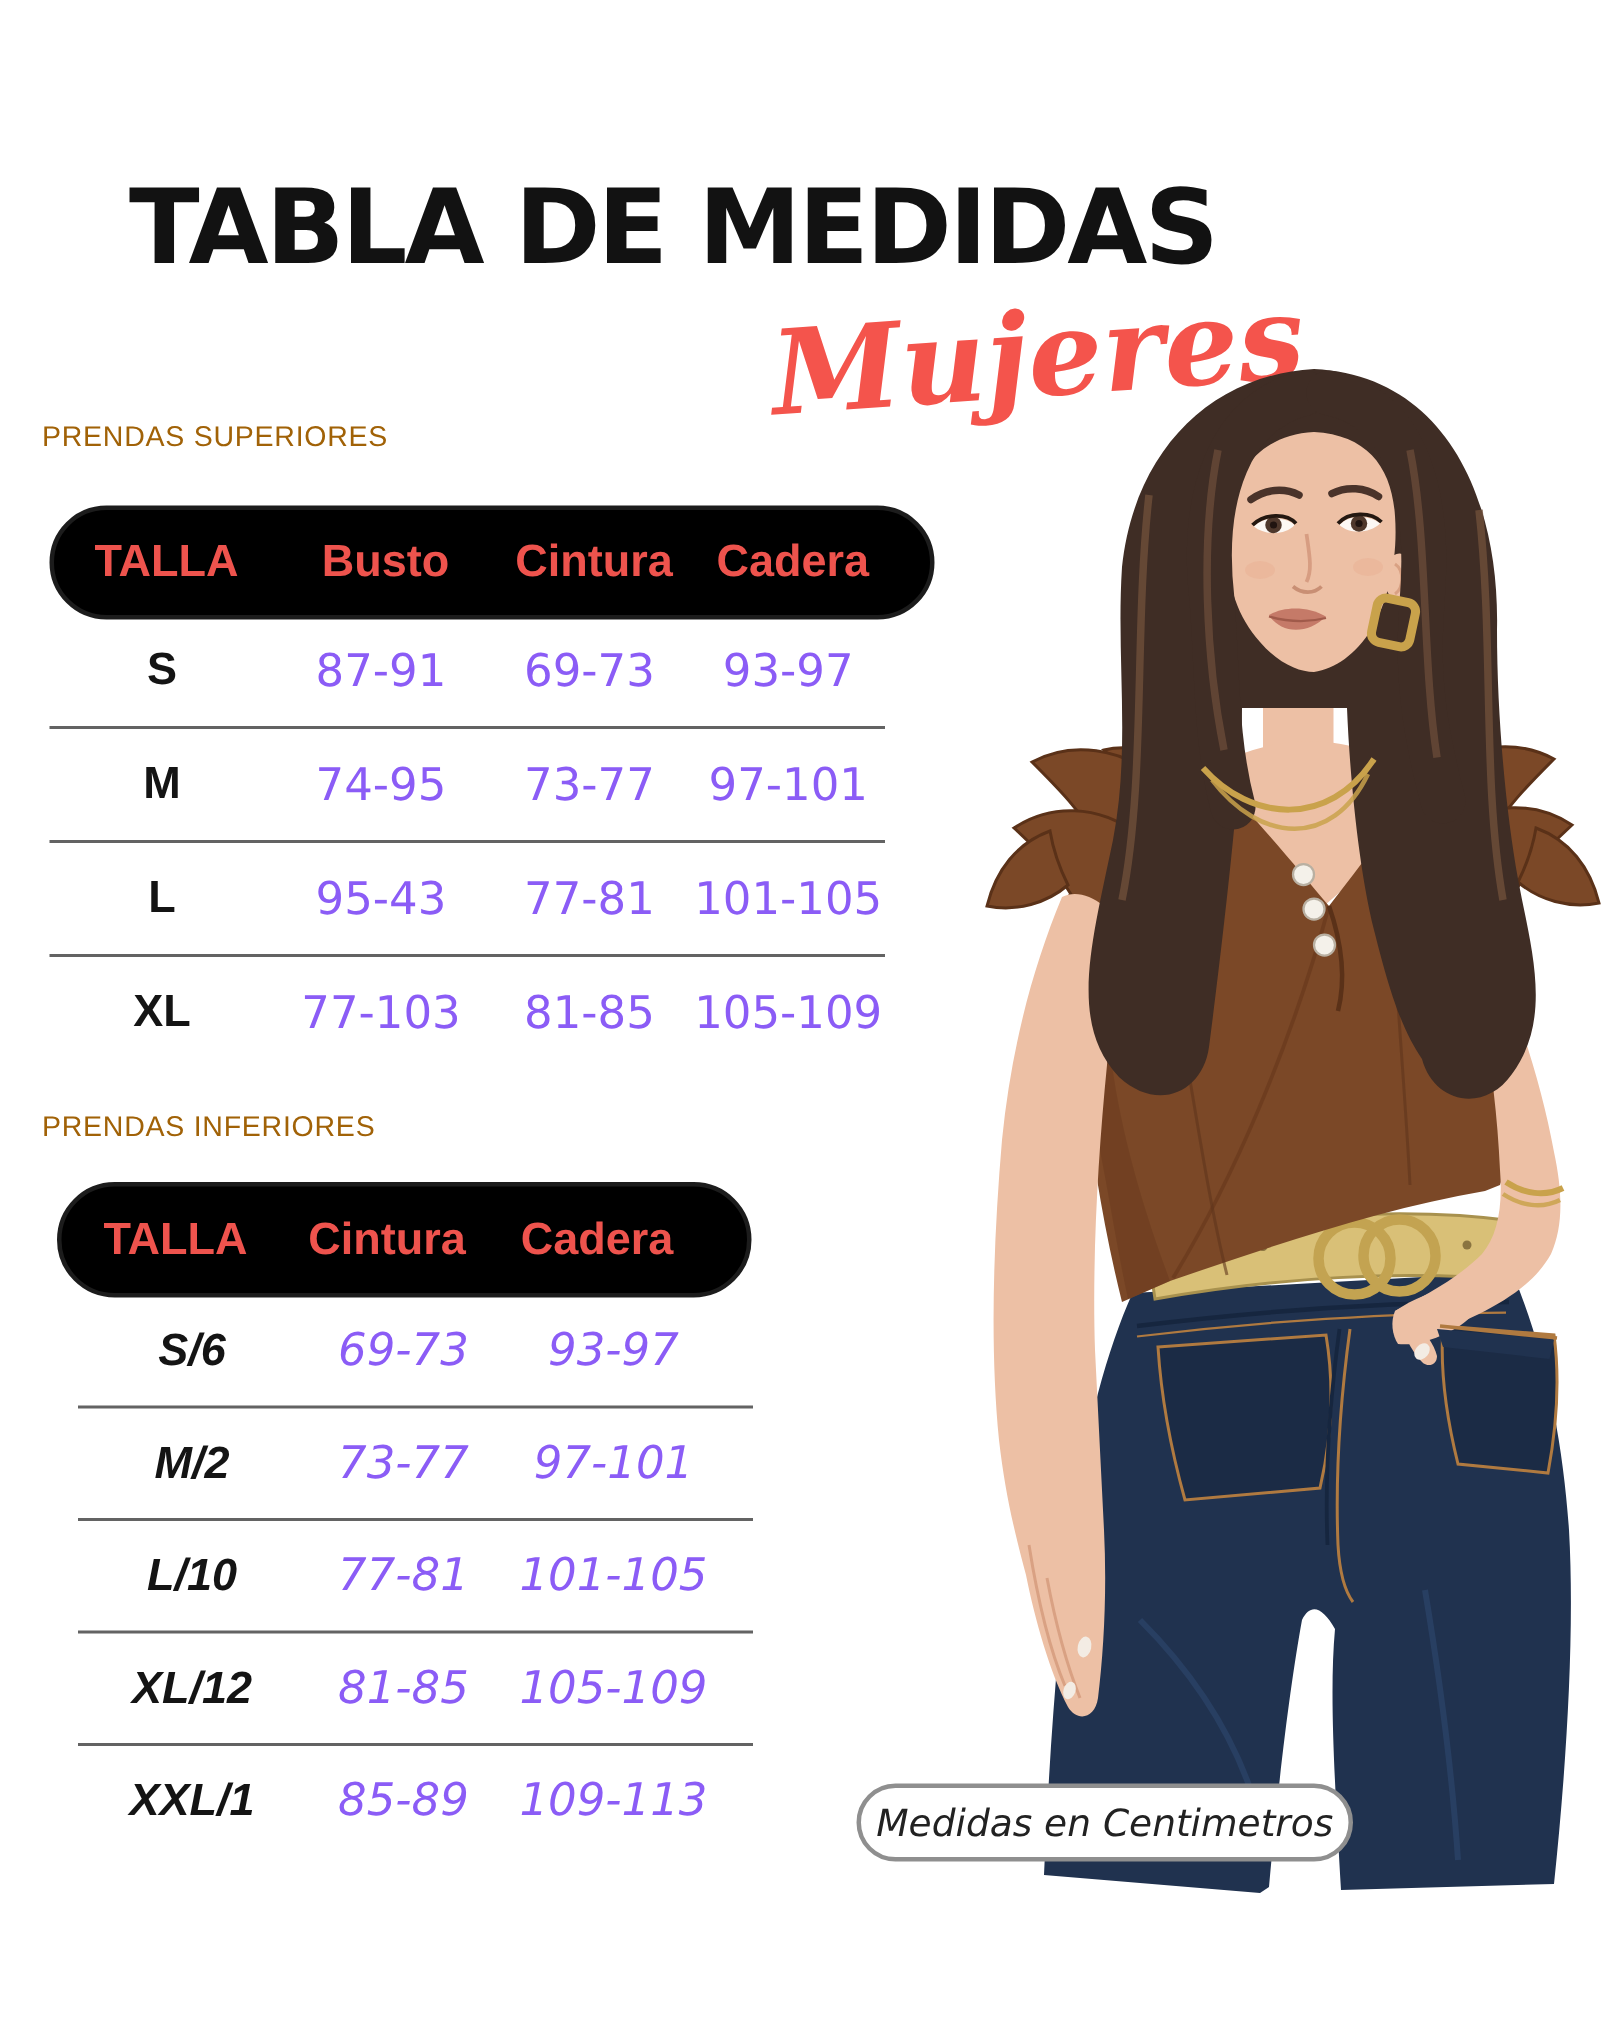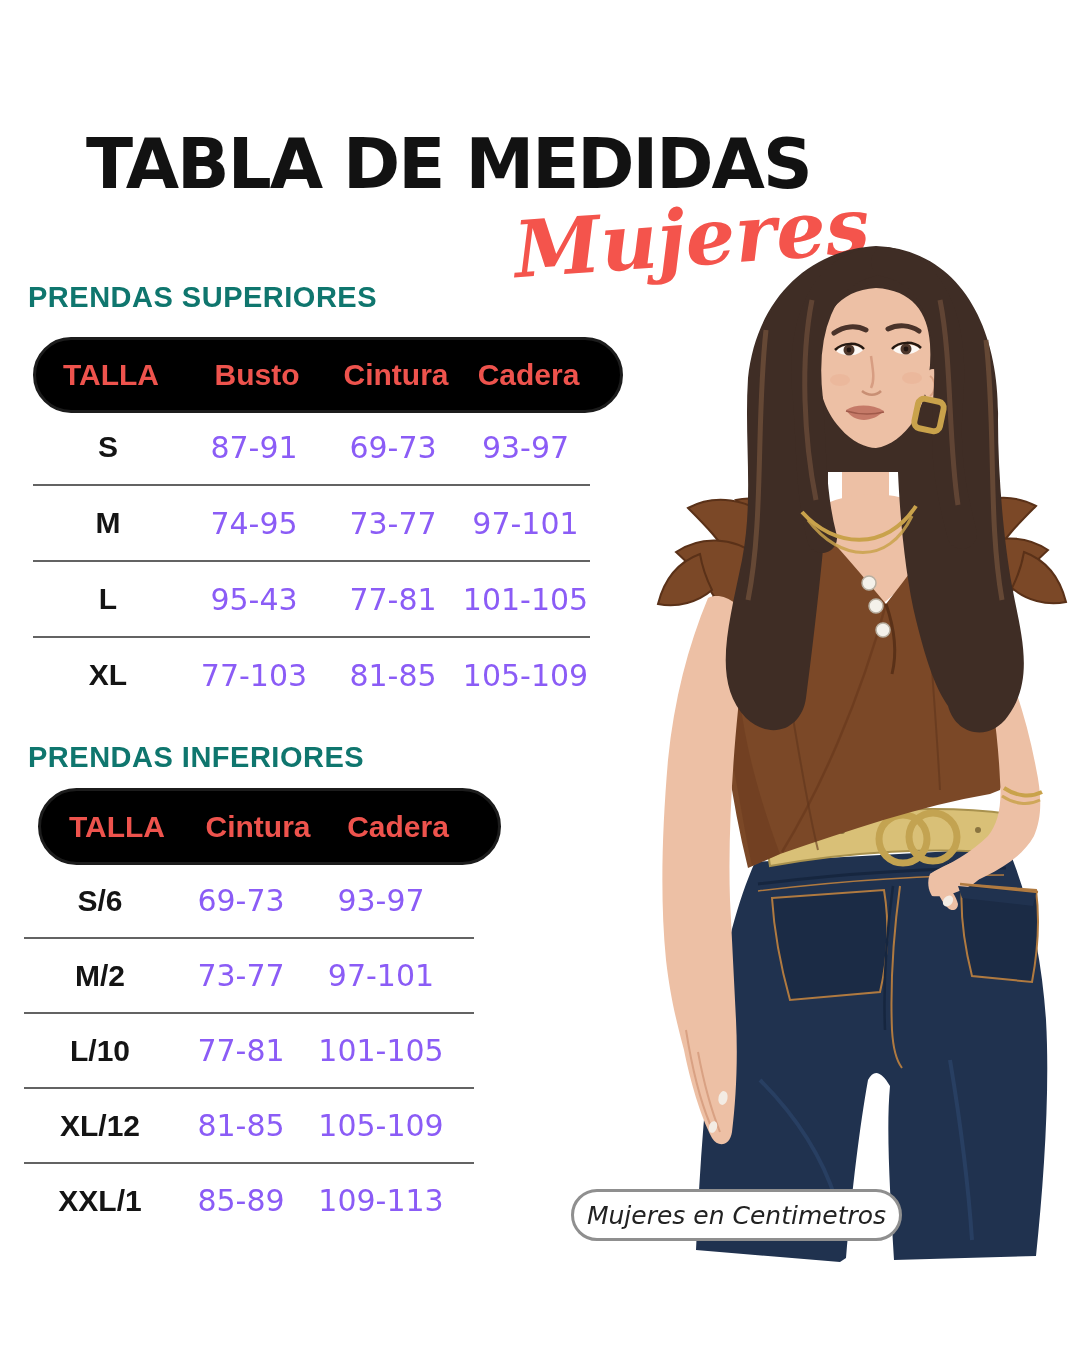--- a/index.html
+++ b/index.html
@@ -1,45 +1,45 @@
 <!DOCTYPE html>
 <html><head>
 <meta charset="utf-8">
 <style>
   html,body{margin:0;padding:0;background:#ffffff;}
   .canvas{position:relative;width:1080px;height:1350px;background:#ffffff;overflow:hidden;
           font-family:"Liberation Sans",sans-serif;}
 
   
-  .title{position:absolute;left:86px;top:124px;z-index:2;
+  .title{position:absolute;left:86px;top:112px;z-index:2;
          font-family:"DejaVu Sans",sans-serif;font-weight:700;font-size:69px;
          letter-spacing:-2px;color:#121212;white-space:nowrap;}
   .script{position:absolute;left:514px;top:192px;z-index:2;
           font-family:"DejaVu Serif",serif;font-style:italic;font-weight:700;
           font-size:78px;color:#f4544c;transform:rotate(-4deg);white-space:nowrap;}
 
   
-  .sec-h{position:absolute;z-index:2;font-weight:700;font-size:29px;color:#0f766e;
+  .sec-h{position:absolute;z-index:2;font-weight:400;font-size:19px;color:#a16207;
          letter-spacing:.5px;white-space:nowrap;}
   .sec-h.sup{left:28px;top:281px;}
   .sec-h.inf{left:28px;top:741px;}
 
   
   .pill{position:absolute;z-index:2;border:3px solid #1c1c1c;border-radius:42px;
         background:#000000;display:grid;align-items:center;}
   .pill1{left:33px;top:337px;width:584px;height:70px;
          grid-template-columns:150px 142px 136px 129px;}
   .pill2{left:38px;top:788px;width:457px;height:71px;
          grid-template-columns:152px 130px 150px;}
   .pill span{display:block;text-align:center;font-weight:700;font-size:30px;color:#ee534d;}
 
   
   .rows{position:absolute;z-index:2;}
   .rows1{left:33px;top:410px;width:557px;}
-  .rows2{left:24px;top:864px;width:450px;}
+  .rows2{left:52px;top:864px;width:450px;font-style:italic;}
   .trow{display:grid;align-items:center;border-bottom:2px solid #636363;}
   .rows1 .trow{grid-template-columns:150px 142px 136px 129px;height:74px;}
   .rows2 .trow{grid-template-columns:152px 130px 150px;height:73px;}
   .trow:last-child{border-bottom:none;}
   .trow span{display:block;text-align:center;font-family:"DejaVu Sans",sans-serif;
              font-size:30px;color:#8b5cf6;}
   .trow .sz{font-weight:700;font-family:"Liberation Sans",sans-serif;color:#141414;}
 
   
   .model{position:absolute;left:0;top:0;z-index:4;pointer-events:none;}
@@ -308,15 +308,15 @@
       </g>
       <rect x="916" y="400" width="26" height="30" rx="6" fill="none" stroke="#c9a24b" stroke-width="6" transform="rotate(12 929 415)"></rect>
     </g>
 
     <g>
       <path d="M802 512 C834 548 886 552 916 506" stroke="#c9a24b" stroke-width="4" fill="none"></path>
       <path d="M808 520 C840 562 888 566 912 516" stroke="#c9a24b" stroke-width="3" fill="none" opacity="0.85"></path>
     </g>
   </svg>
 
-  <div class="badge">Mujeres en Centimetros</div>
+  <div class="badge">Medidas en Centimetros</div>
 
 </div>
 
 </body></html>

